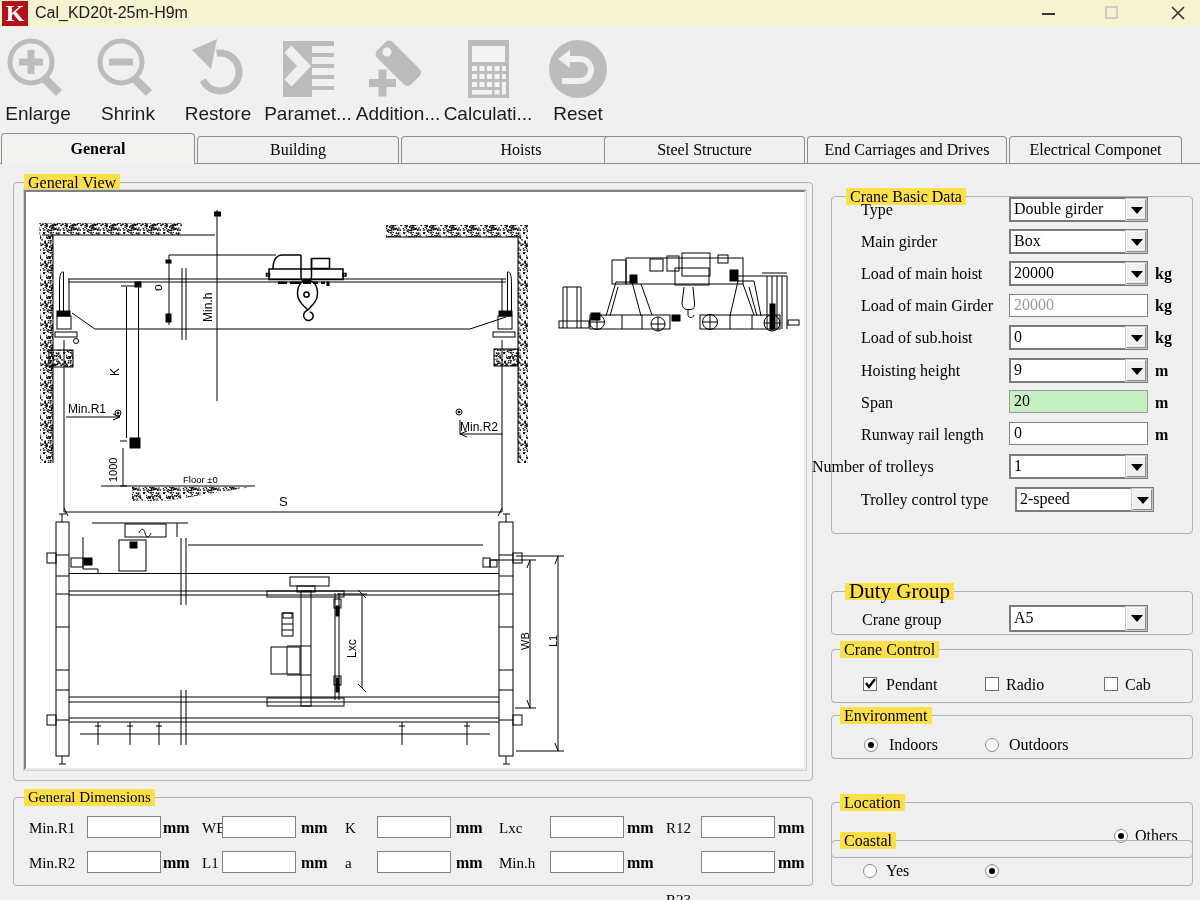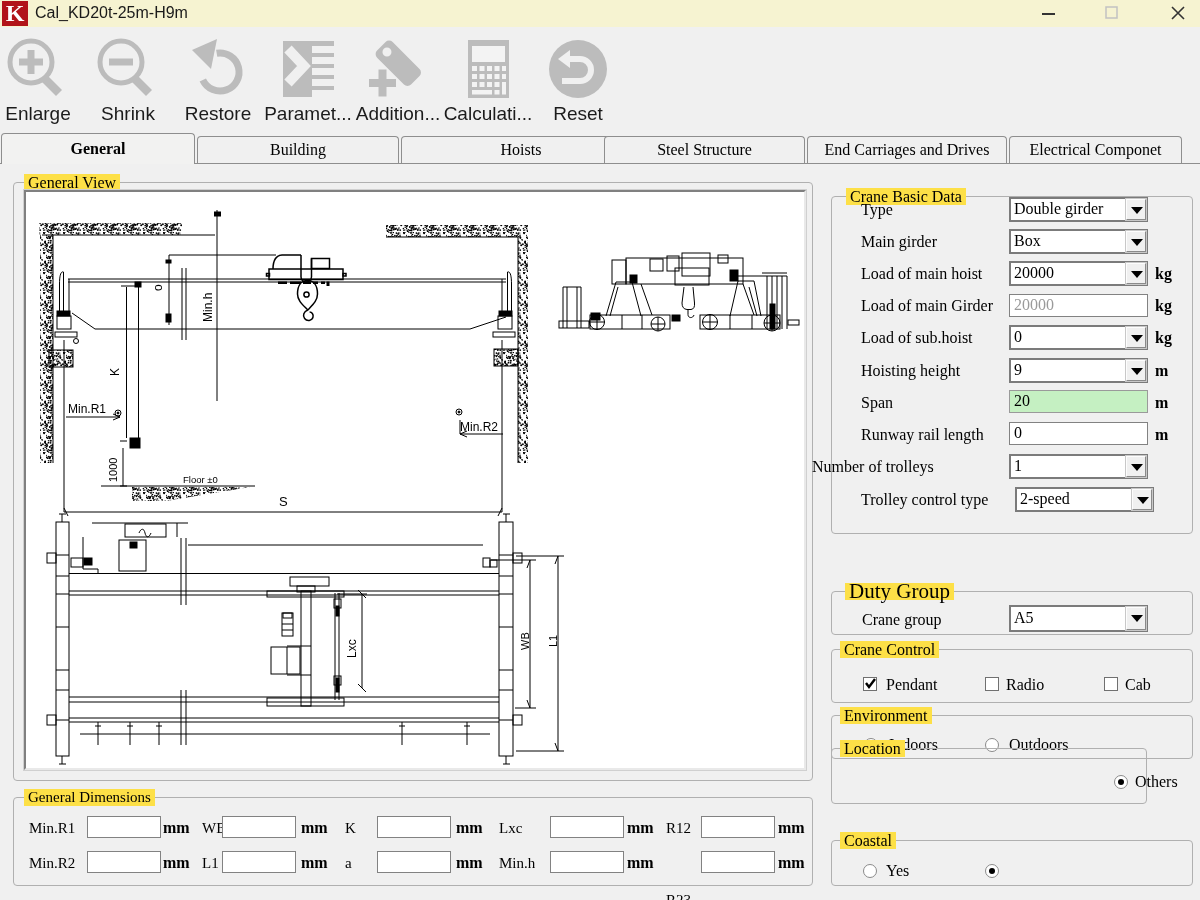--- a/index.html
+++ b/index.html
@@ -561,21 +561,21 @@
 </div>
 
 <div class="grp" style="left:831px; top:715px; width:362px; height:44px;">
   <span class="gl" style="left:8px; font-size:16px;">Environment</span>
   <span class="rb on" style="left:32px; top:22px;"></span>
   <span class="slabel" style="left:57px; top:20px;">Indoors</span>
   <span class="rb" style="left:153px; top:22px;"></span>
   <span class="slabel" style="left:177px; top:20px;">Outdoors</span>
 </div>
 
-<div class="grp" style="left:831px; top:748px; width:316px; height:56px;">
+<div class="grp" style="left:831px; top:802px; width:362px; height:56px;">
   <span class="gl" style="left:8px; font-size:16px;">Location</span>
   <span class="rb on" style="left:282px; top:26px;"></span>
   <span class="slabel" style="left:303px; top:24px;">Others</span>
 </div>
 
 <div class="grp" style="left:831px; top:840px; width:362px; height:46px;">
   <span class="gl" style="left:8px; font-size:16px;">Coastal</span>
   <span class="rb" style="left:31px; top:23px;"></span>
   <span class="slabel" style="left:54px; top:21px;">Yes</span>
   <span class="rb on" style="left:153px; top:23px;"></span>

